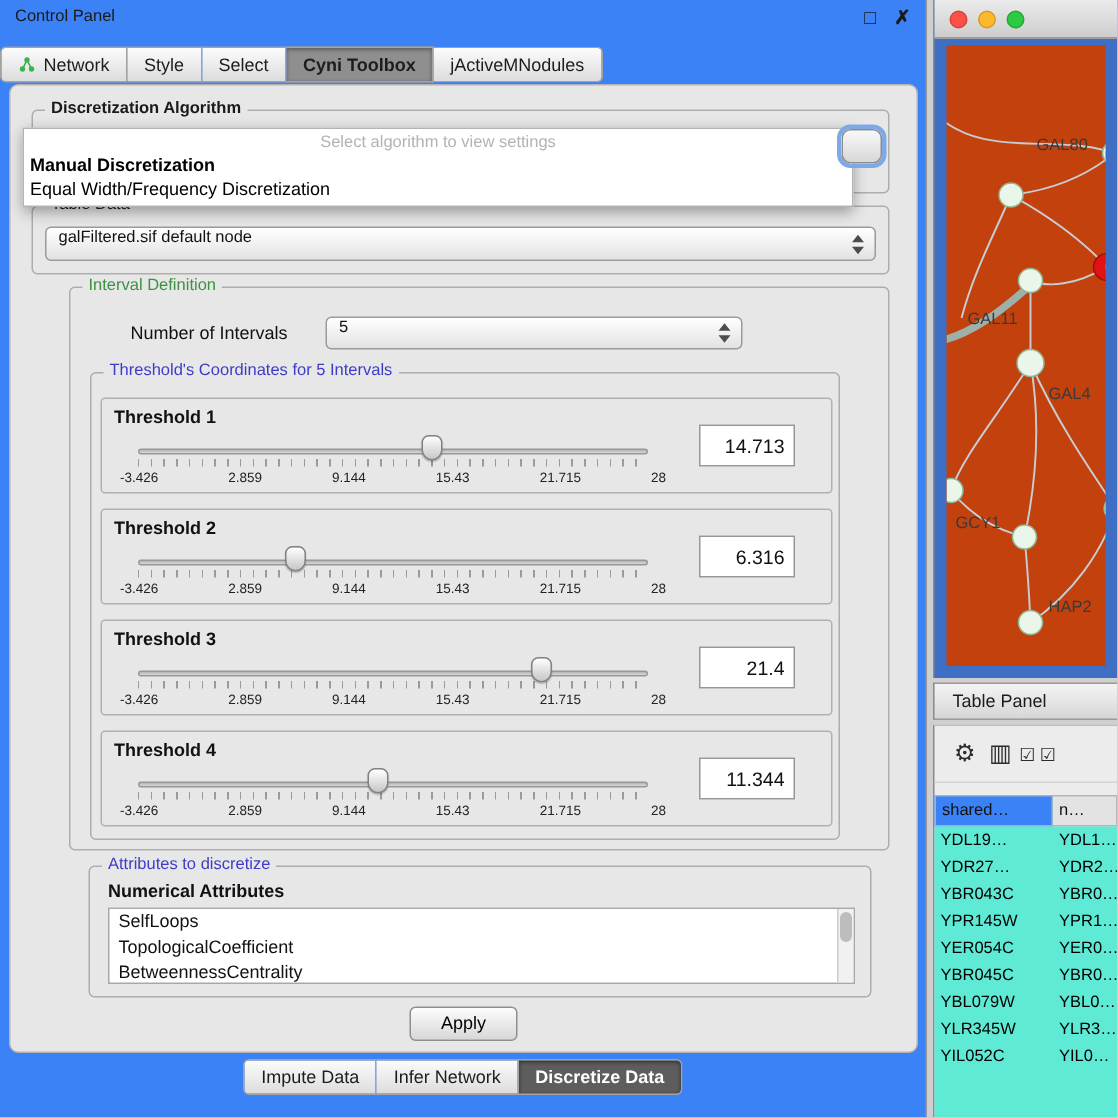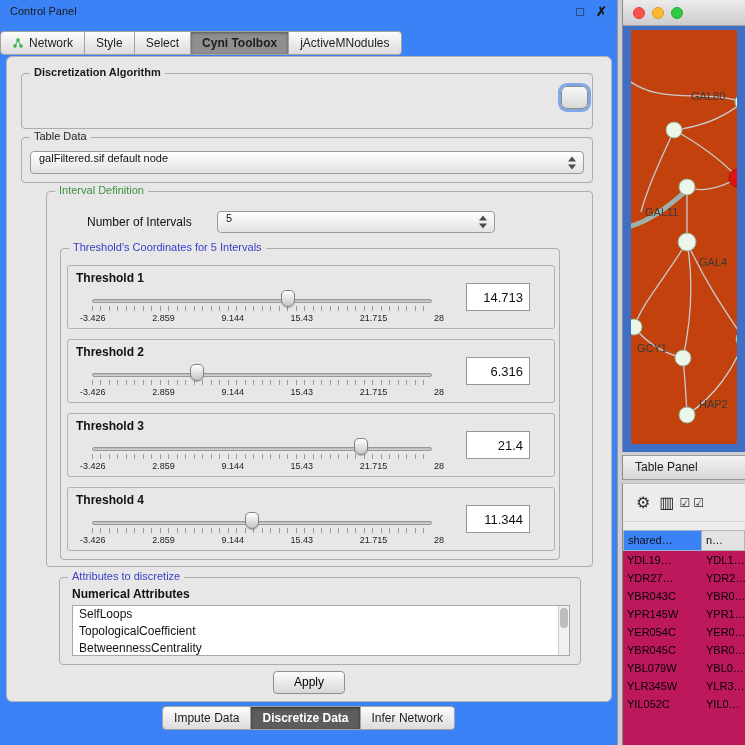--- a/index.html
+++ b/index.html
@@ -82,21 +82,21 @@
   .table-panel-header{position:absolute;left:622px;top:455px;width:123px;height:25px;background:linear-gradient(#f4f4f4,#d6d6d6);border-top:1px solid #9a9a9a;border-bottom:1px solid #9a9a9a;border-left:1px solid #8a8a8a;font-size:12px;line-height:23px;padding-left:12px;color:#1c1c1c}
   .table-window{position:absolute;left:622px;top:483px;width:123px;height:262px;background:#ececec;border-left:1px solid #8a8a8a;border-top:1px solid #bdbdbd}
   .tb-toolbar{position:absolute;top:0;left:0;right:0;height:38px;display:flex;align-items:center;gap:9px;padding-left:13px;border-bottom:1px solid #d2d2d2}
   .tb-icon{font-size:16px;color:#2d2d2d;cursor:pointer;line-height:1}
   .tb-icon.small{font-size:12px;margin-left:-4px}
   .tb-icon.small+.tb-icon.small{margin-left:-6px}
   .tb-head{position:absolute;top:46px;left:0;right:0;height:21px;display:flex}
   .tb-hcell{font-size:11px;line-height:19px;padding-left:4px;overflow:hidden;white-space:nowrap;cursor:pointer}
   .tb-hcell.c1{width:79px;background:#3b82f6;border:1px solid #9eb5c9}
   .tb-hcell.c2{flex:1;background:#e3e3e3;border:1px solid #b5b5b5;border-left:none}
-  .tb-rows{position:absolute;top:67px;left:0;right:0;bottom:0;background:#be185d}
+  .tb-rows{position:absolute;top:67px;left:0;right:0;bottom:0;background:#5eead4}
   .tb-row{display:flex;height:18px;cursor:pointer}
   .tb-cell{font-size:11px;line-height:18px;padding-left:4px;white-space:nowrap;overflow:hidden;color:#000}
   .tb-cell.c1{width:79px}
   .tb-cell.c2{flex:1}
 </style>
 </head>
 <body>
 
 <div class="screen">
 
@@ -134,20 +134,25 @@
           <span>jActiveMNodules</span>
         </div>
     </nav>
 
     <div class="cp-main">
 
       <div class="fs algo-fs">
         <span class="fs-label bold">Discretization Algorithm</span>
       </div>
       <div class="algo-combo-stub"></div>
+      <div class="algo-dropdown">
+        <div class="dd-placeholder">Select algorithm to view settings</div>
+        <div class="dd-option bold">Manual Discretization</div>
+        <div class="dd-option">Equal Width/Frequency Discretization</div>
+      </div>
 
       <div class="fs tabledata-fs">
         <span class="fs-label" style="color:#222">Table Data</span>
         <div class="combo td-combo">
           <span>galFiltered.sif default node</span>
           <span class="combo-arrows"></span>
         </div>
       </div>
 
       <div class="fs interval-fs">
@@ -249,25 +254,25 @@
         </div>
       </div>
 
       <button class="apply-btn">Apply</button>
     </div>
 
     <nav class="cp-bottom-tabs">
       <div class="tab">
           <span>Impute Data</span>
         </div>
+      <div class="tab">
+          <span>Infer Network</span>
+        </div>
       <div class="tab selected-dark">
           <span>Discretize Data</span>
-        </div>
-      <div class="tab">
-          <span>Infer Network</span>
         </div>
     </nav>
   </section>
 
   <section class="network-window">
     <div class="mac-titlebar">
       <span class="light red"></span>
       <span class="light yellow"></span>
       <span class="light green"></span>
     </div>

